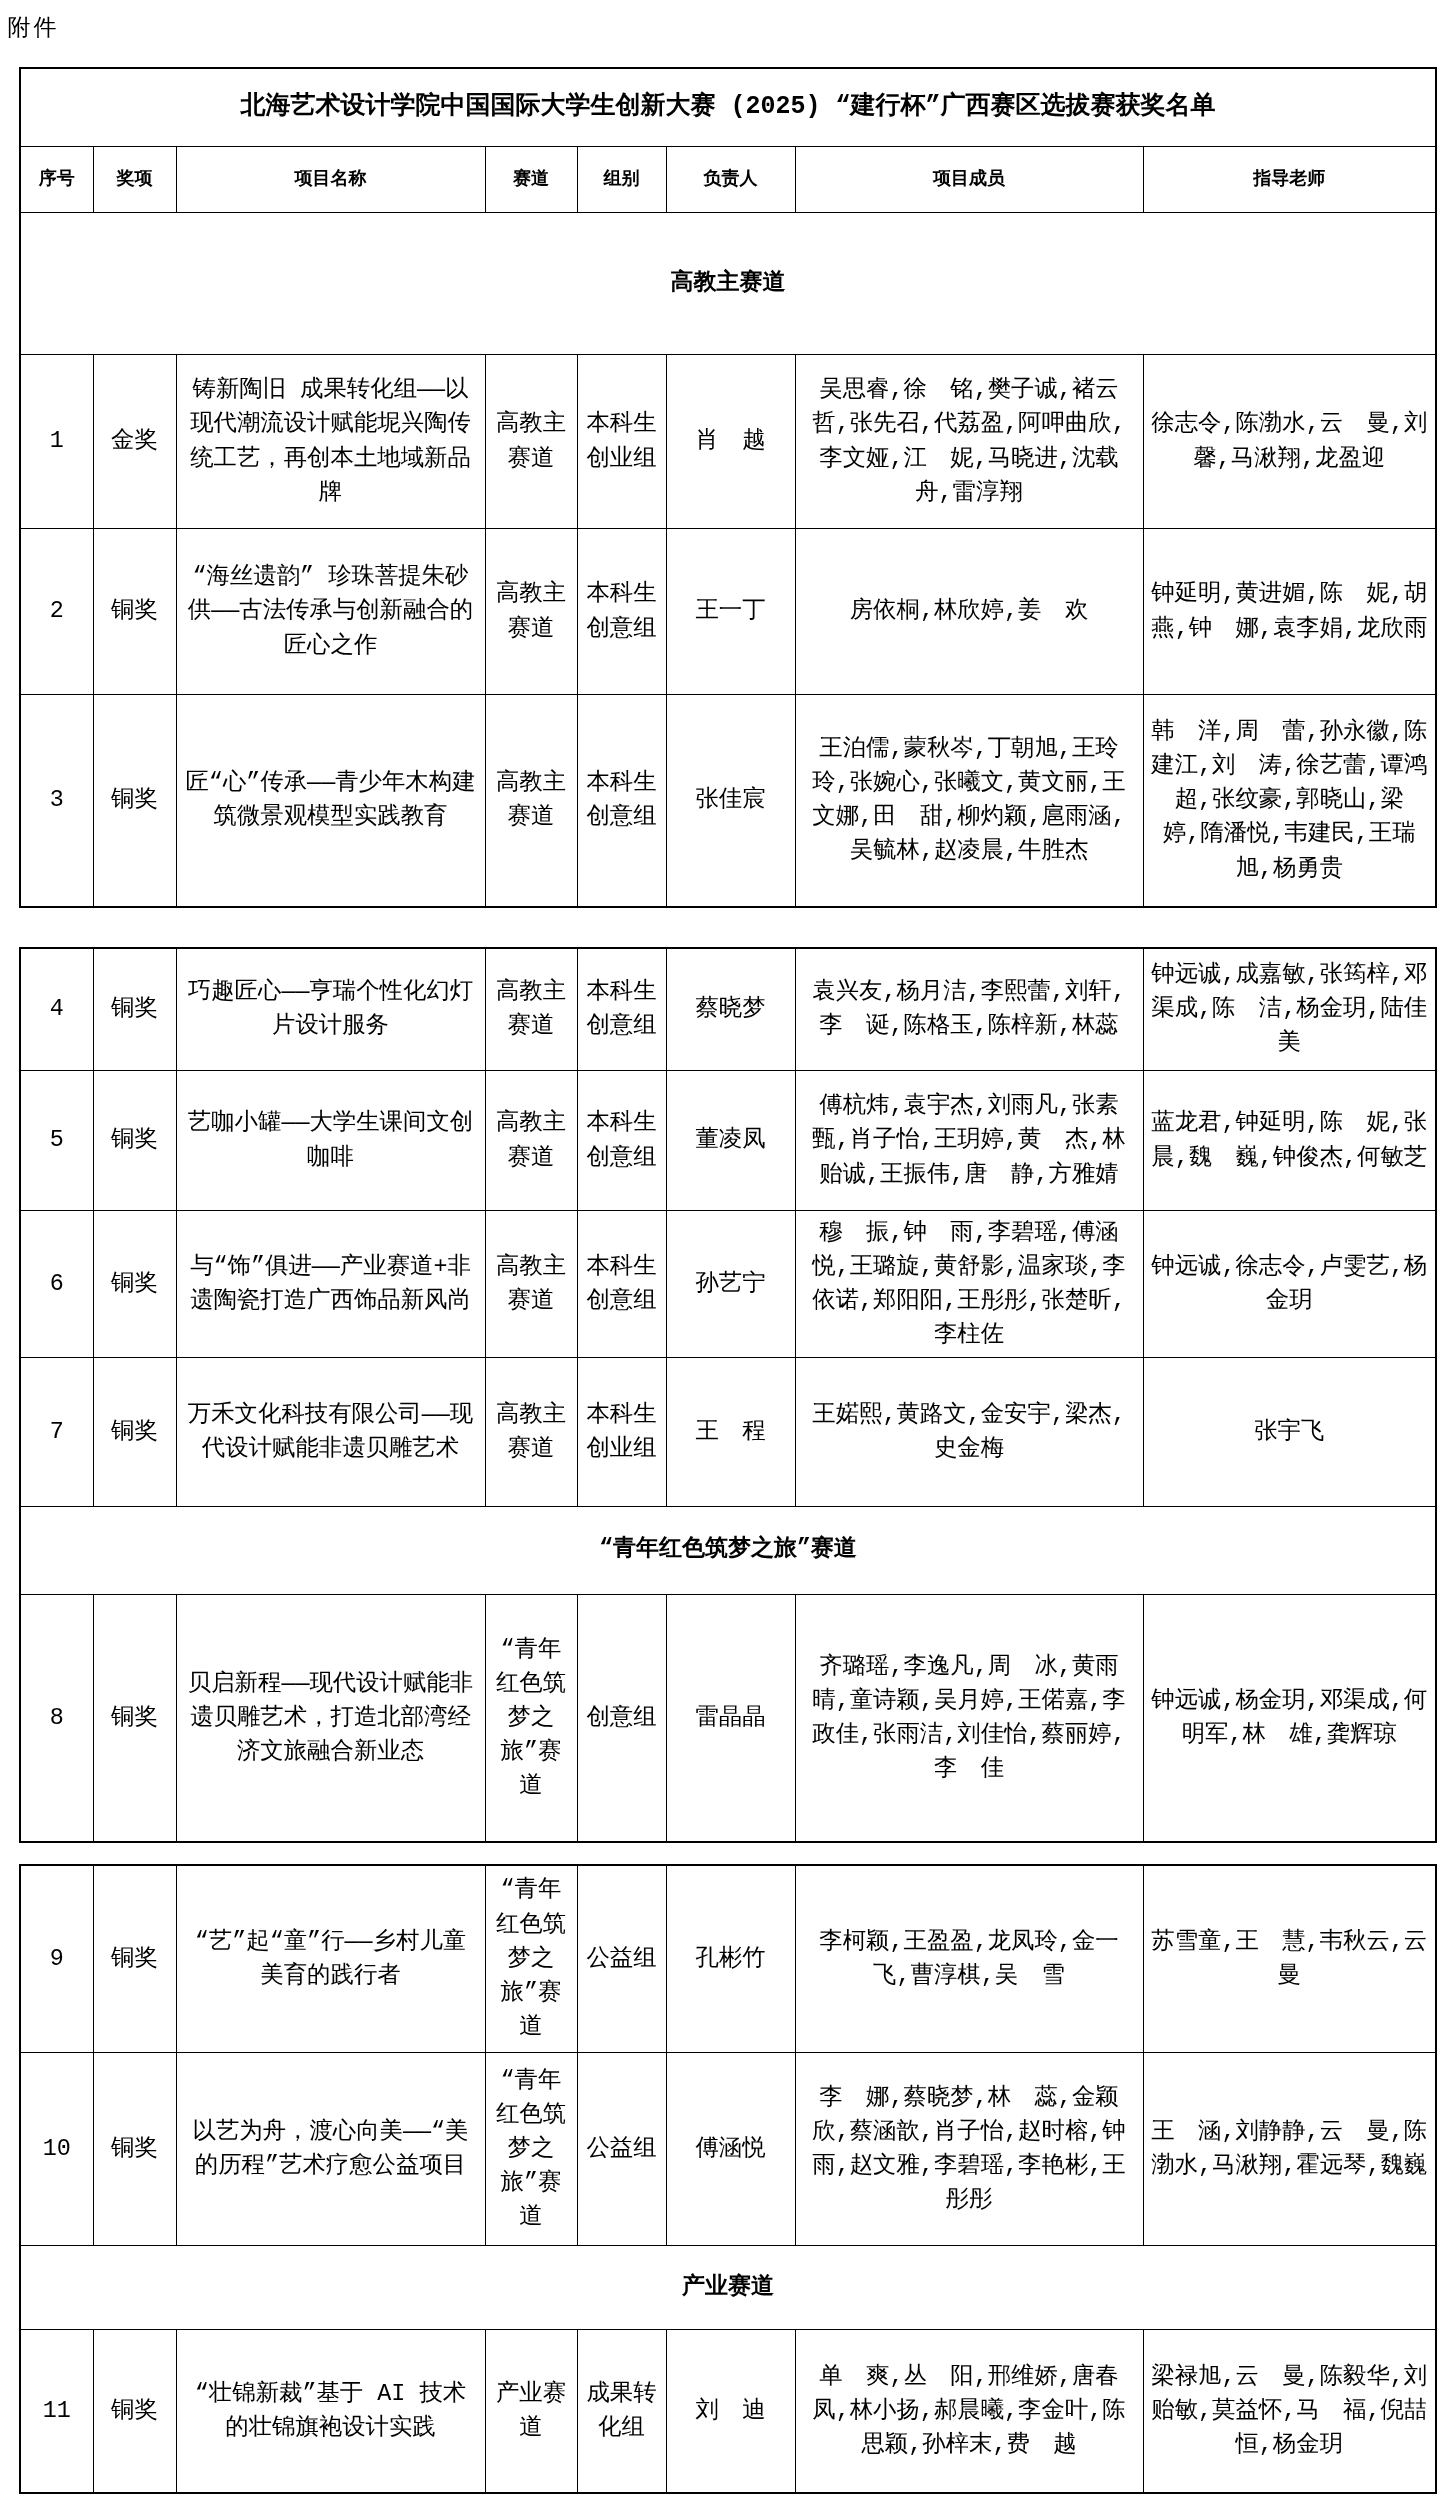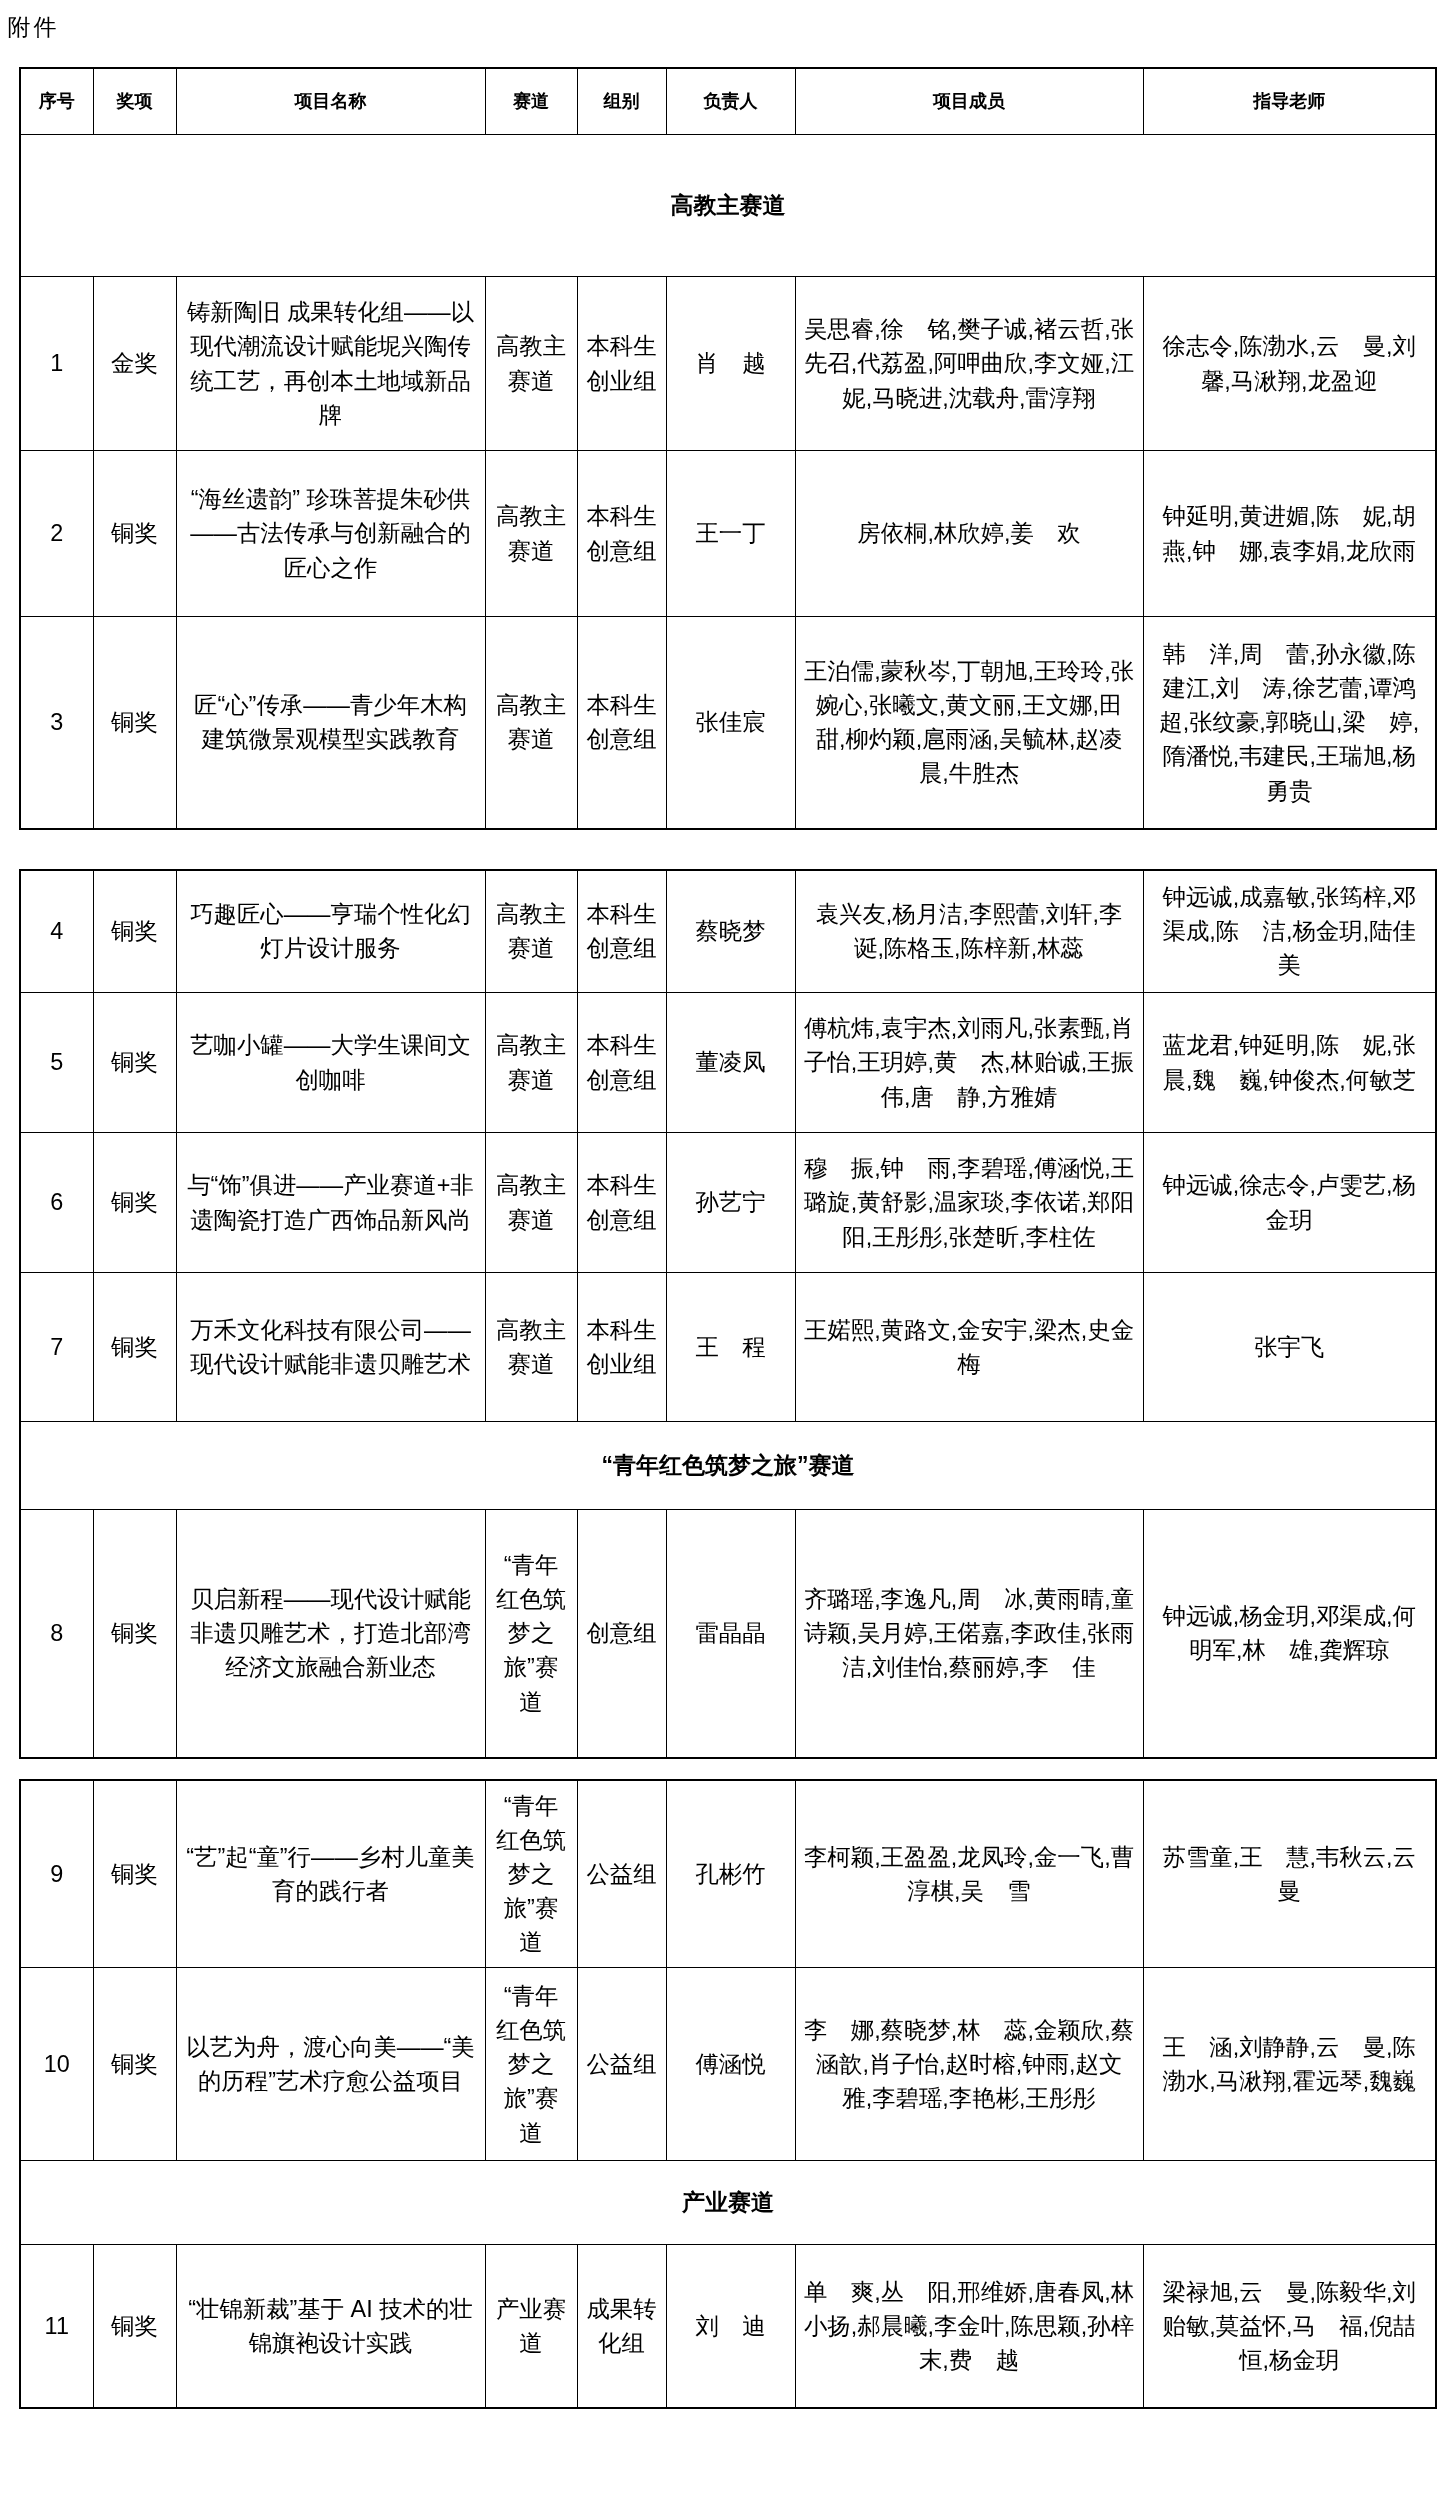--- a/index.html
+++ b/index.html
@@ -1,17 +1,17 @@
 <!DOCTYPE html>
 <html style="font-size:12px"><head>
 <meta charset="utf-8">
 <style>
   html,body{margin:0;padding:0;background:#ffffff;}
   .page{position:relative;width:1453px;height:2512px;background:#fff;
-        font-family:Liberation Sans, sans-serif;color:#000;overflow:hidden;}
+        font-family:Liberation Mono, monospace;color:#000;overflow:hidden;}
   .attachment{position:absolute;left:7.6px;top:12px;font-size:23px;letter-spacing:3px;}
   table.blk{margin-left:19px;width:1416px;border-collapse:collapse;table-layout:fixed;
             border:2.3px solid #000;}
   .blk1{margin-top:67px;}
   .blk2{margin-top:39px;}
   .blk3{margin-top:20.4px;}
   td{border:1.5px solid #000;font-size:23.4px;line-height:1.46;text-align:center;
      vertical-align:middle;padding:4.5px 7.6px;word-break:break-all;background:#fff;}
   .title-cell{height:71px;font-size:25px;font-weight:bold;padding:3px 23px;}
   .head-row td{height:56px;font-size:18px;font-weight:bold;}
@@ -36,20 +36,23 @@
       <col style="width:73px">
         <col style="width:83px">
         <col style="width:309px">
         <col style="width:92px">
       <col style="width:89px">
         <col style="width:129px">
         <col style="width:348px">
         <col style="width:293px">
     </colgroup>
     <tbody>
+        <tr>
+      <td colspan="8" class="title-cell">北海艺术设计学院中国国际大学生创新大赛 (2025) “建行杯”广西赛区选拔赛获奖名单</td>
+    </tr>
     <tr class="head-row">
       <td>序号</td>
       <td>奖项</td>
       <td>项目名称</td>
       <td>赛道</td>
       <td>组别</td>
       <td>负责人</td>
       <td>项目成员</td>
       <td>指导老师</td>
     </tr>

